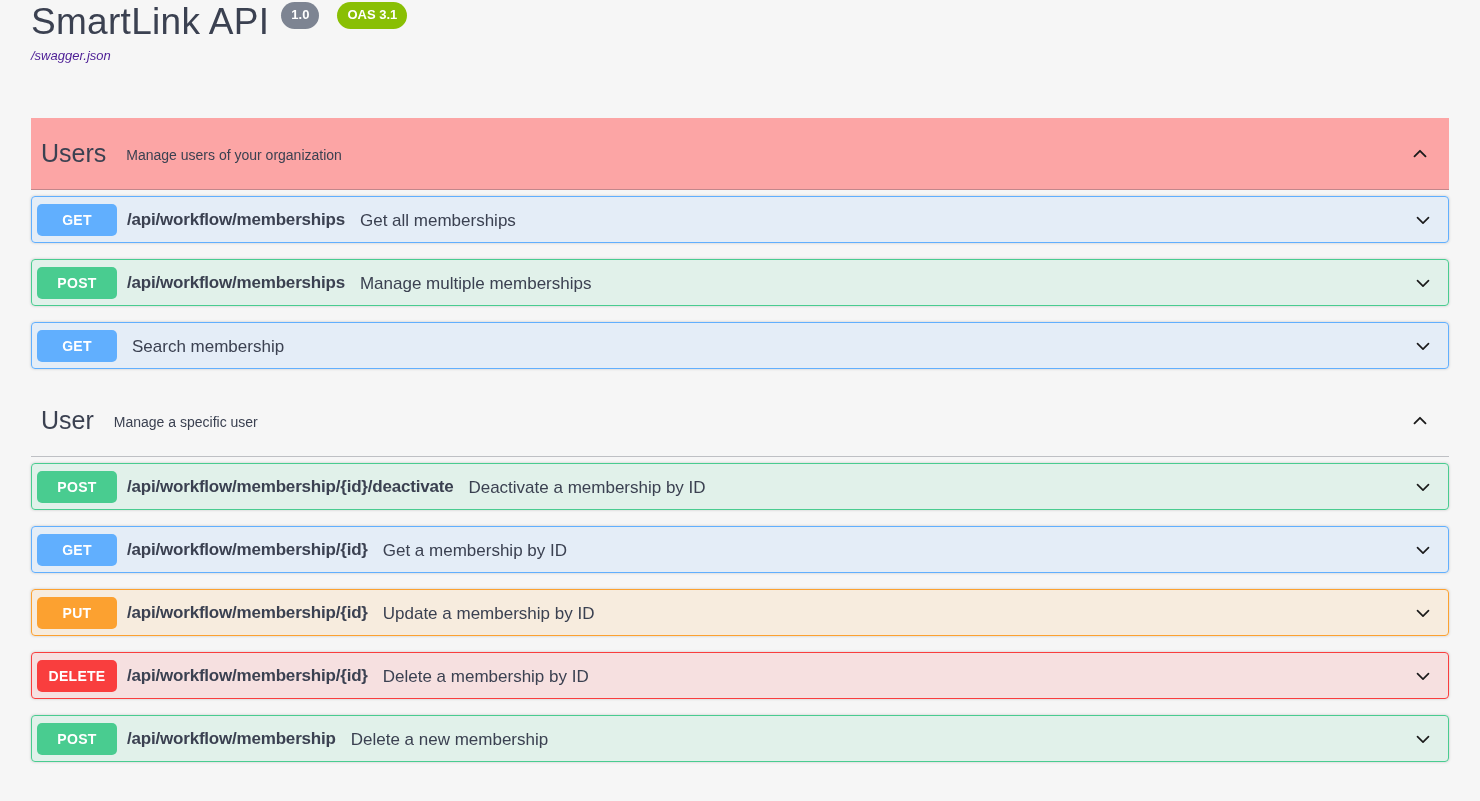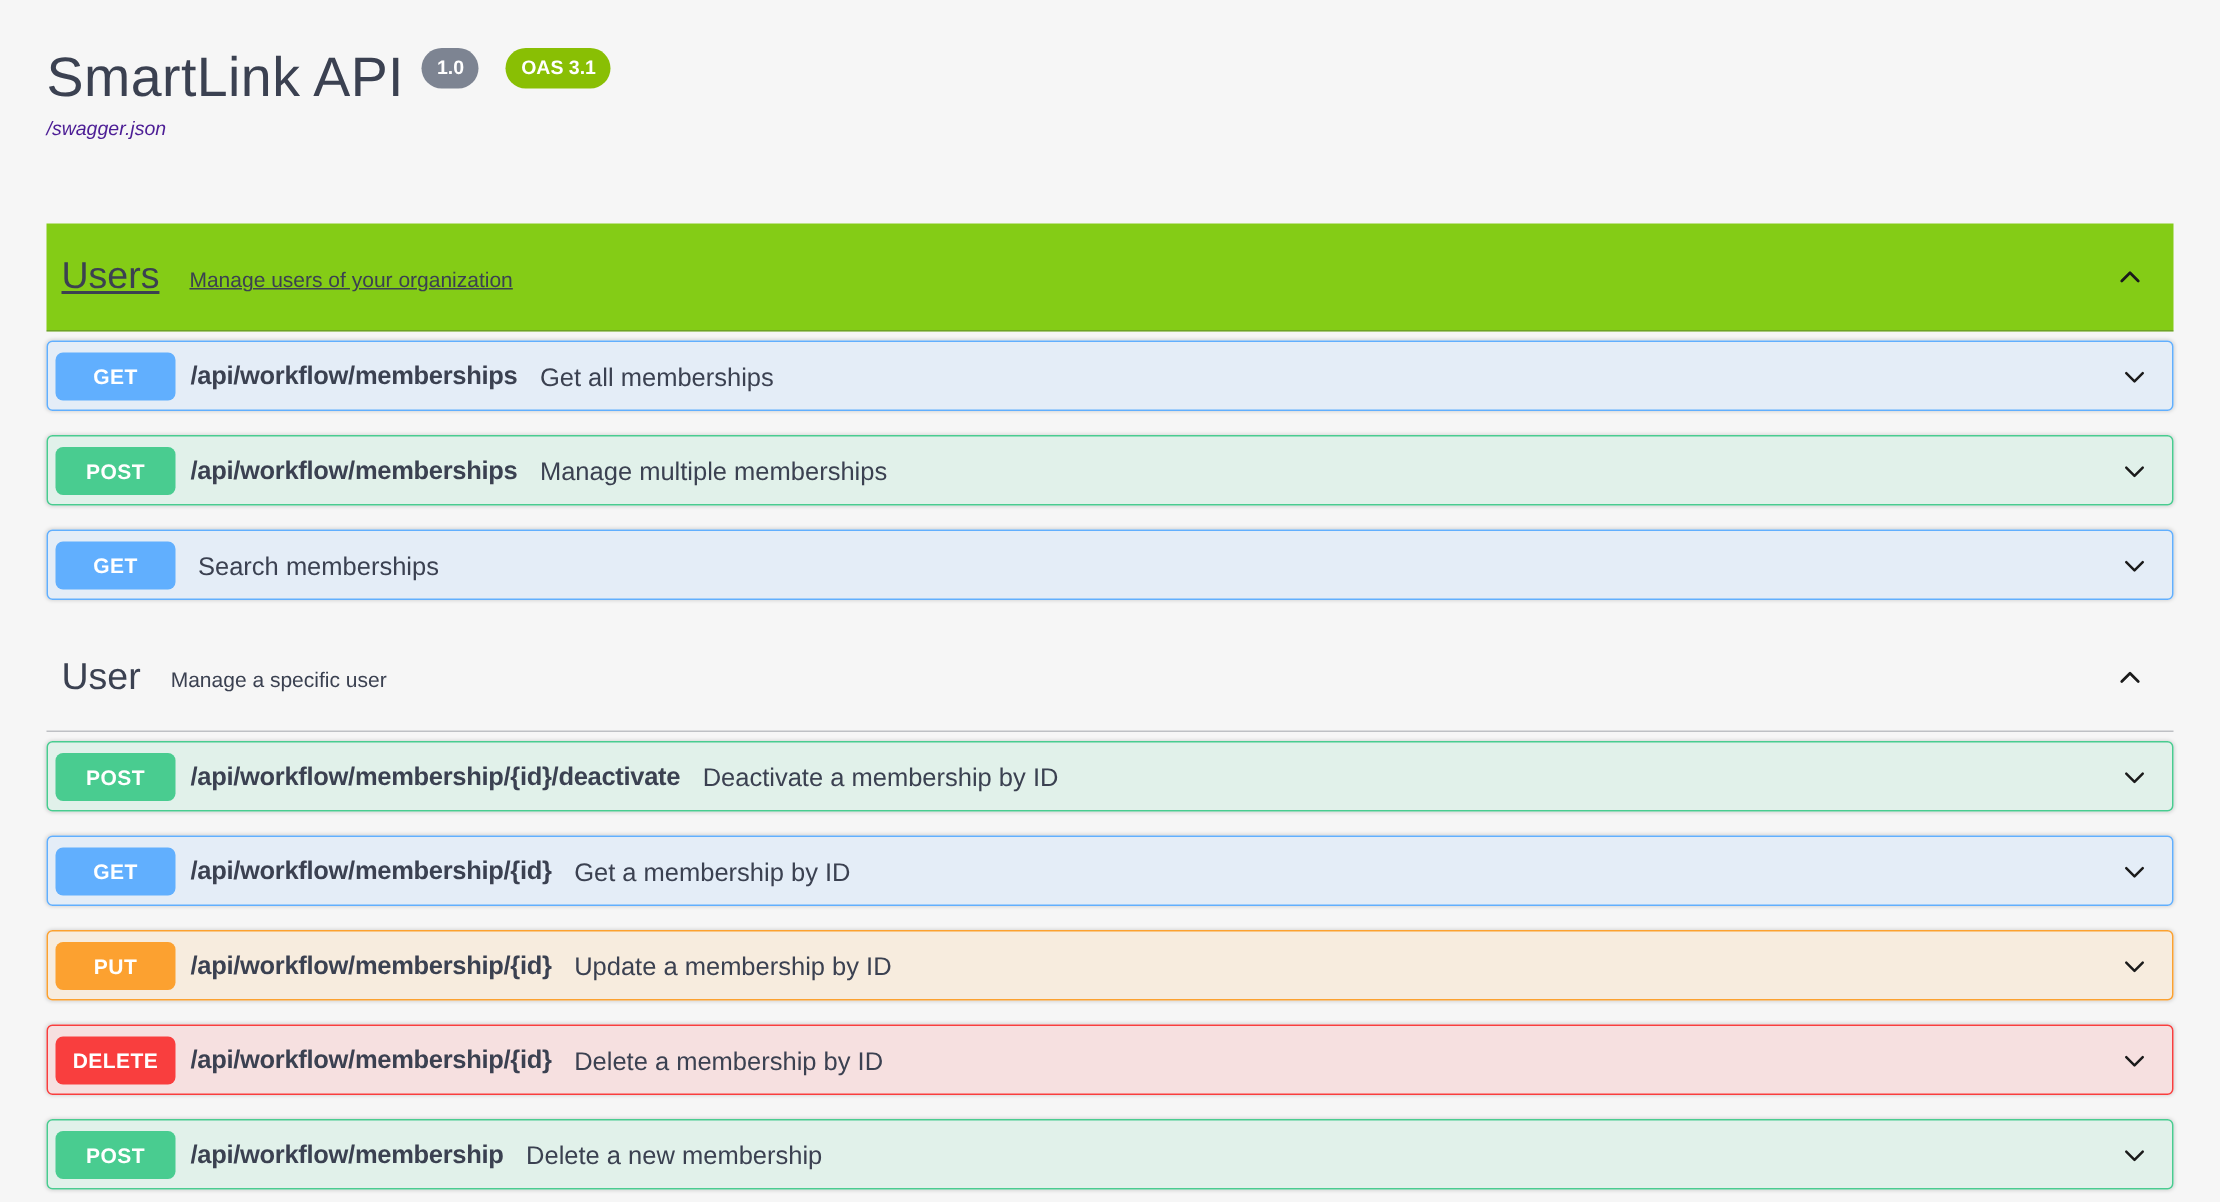--- a/index.html
+++ b/index.html
@@ -5,21 +5,21 @@
   * { margin: 0; padding: 0; box-sizing: border-box; }
   html, body { width: 1480px; height: 801px; overflow: hidden; }
   body {
     background: #f6f6f6;
     font-family: "Liberation Sans", "DejaVu Sans", sans-serif;
     color: #3b4151;
   }
   .wrap { margin: 0 31px; }
 
   
-  .info { padding-top: 30px; }
+  .info { }
   .title-line { display: flex; align-items: flex-start; }
   .api-title {
     font-size: 37px;
     font-weight: 400;
     color: #3b4151;
     line-height: 1.2;
     letter-spacing: 0.3px;
   }
   .badges { display: flex; align-items: flex-end; margin-left: 12px; margin-top: 2px; gap: 18px; }
   .pill {
@@ -47,21 +47,21 @@
   
   .sections { margin-top: 54px; }
   .tag-header {
     display: flex;
     align-items: center;
     height: 72px;
     padding: 0 18px 0 10px;
     border-bottom: 1px solid rgba(59,65,81,.3);
     cursor: pointer;
   }
-  .tag-header.highlighted { background: #84cc16; text-decoration: underline; }
+  .tag-header.highlighted { background: #fca5a5; }
   .tag-title { font-size: 25px; font-weight: 400; color: #3b4151; }
   .tag-desc  { font-size: 14px; color: #3b4151; margin-left: 20px; margin-top: 3px; }
   .tag-chevron { margin-left: auto; display: flex; align-items: center; }
   .tag-chevron svg { display: block; }
 
   .endpoints { padding-top: 6px; }
 
   
   .opblock {
     display: flex;
@@ -157,21 +157,21 @@
     <span class="summary">Manage multiple memberships</span>
     <span class="row-chevron">
       <svg width="22" height="22" viewBox="0 0 24 24">
         <polyline points="6,9.5 12,15.5 18,9.5" fill="none" stroke="#1b1b1b" stroke-width="1.8" stroke-linecap="round" stroke-linejoin="round"></polyline>
       </svg>
     </span>
   </div>
 
   <div class="opblock m-get">
     <span class="method-badge">GET</span>
-    <span class="summary">Search memberships</span>
+    <span class="summary">Search membership</span>
     <span class="row-chevron">
       <svg width="22" height="22" viewBox="0 0 24 24">
         <polyline points="6,9.5 12,15.5 18,9.5" fill="none" stroke="#1b1b1b" stroke-width="1.8" stroke-linecap="round" stroke-linejoin="round"></polyline>
       </svg>
     </span>
   </div>
 </div>
   </section>
 
   <section>

